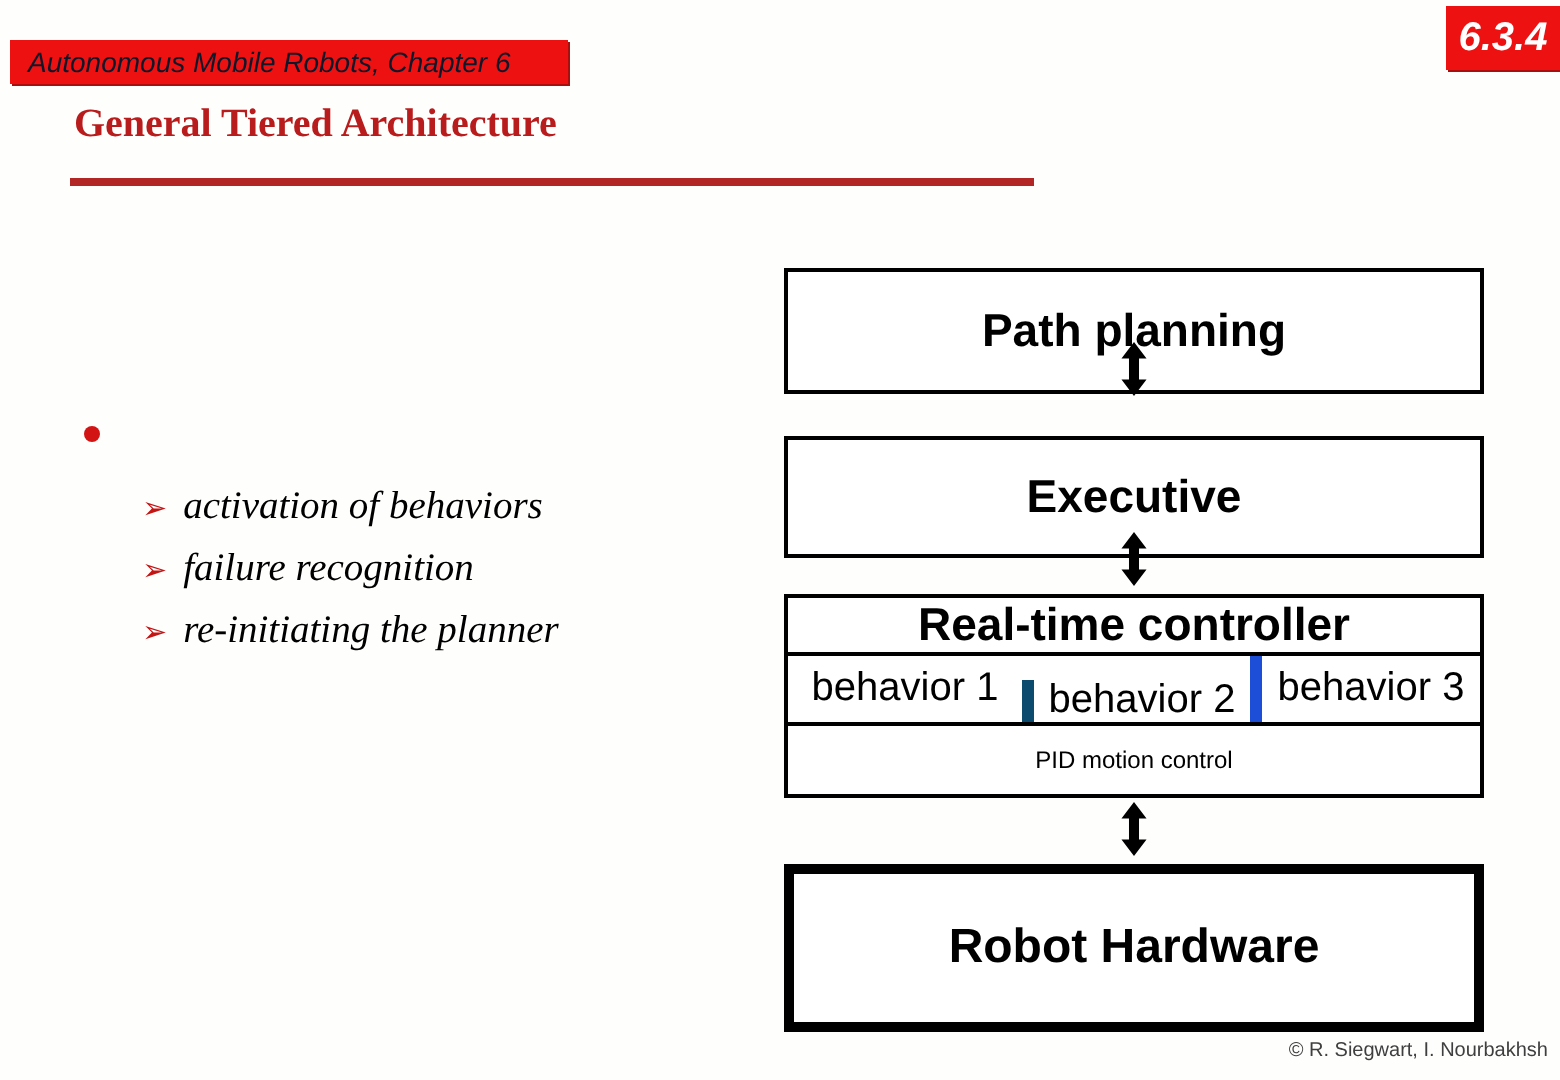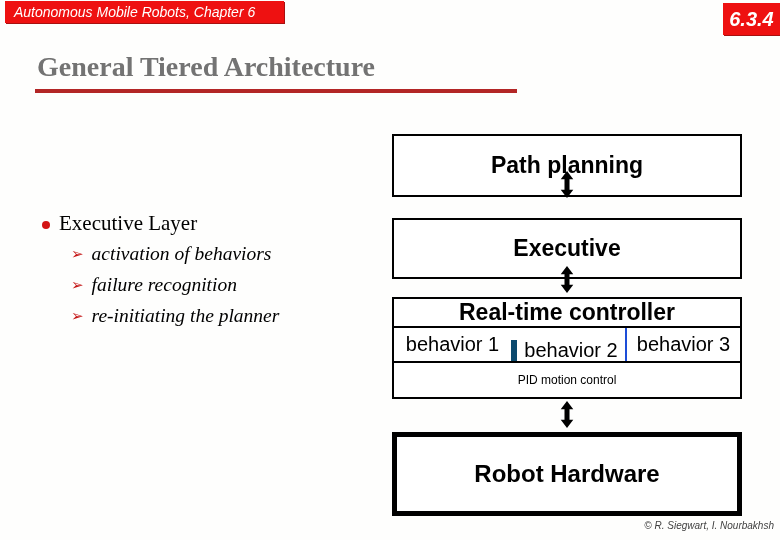--- a/index.html
+++ b/index.html
@@ -3,35 +3,35 @@
 <meta charset="utf-8">
 <style>
   html,body { margin:0; padding:0; background:#e9e9e9; }
   .slide {
     position:relative; width:780px; height:540px; background:#fefefd;
     overflow:hidden; font-family:"Liberation Sans", sans-serif;
   }
 
   
   .banner {
-    position:absolute; left:5px; top:1px; width:279px; height:22px;
+    position:absolute; left:5px; top:20px; width:279px; height:22px;
     background:#ee1111; box-shadow:1px 1px 0 #a81010;
-    color:#ffffff; font-style:italic; font-size:14px; line-height:22px;
+    color:#0f172a; font-style:italic; font-size:14px; line-height:22px;
     padding-left:9px; box-sizing:border-box; white-space:nowrap;
   }
   .badge {
     position:absolute; left:723px; top:3px; width:57px; height:32px;
     background:#ee1111; box-shadow:1px 1px 0 #a81010;
     color:#ffffff; font-weight:bold; font-style:italic; font-size:20px;
     text-align:center; line-height:32px;
   }
   .title {
     position:absolute; left:37px; top:51px; margin:0;
     font-family:"Liberation Serif", serif; font-weight:bold;
-    font-size:28px; color:#737373; white-space:nowrap;
+    font-size:20px; color:#b91c1c; white-space:nowrap;
   }
   .underline {
     position:absolute; left:35px; top:89px; width:482px; height:4px;
     background:#b32626;
   }
 
   
   .bullet1 {
     position:absolute; left:42px; top:211px; display:flex;
     align-items:center; gap:9px;
@@ -59,49 +59,48 @@
   .box-rtc { top:297px; height:102px; flex-direction:column; align-items:stretch; justify-content:flex-start; }
   .rtc-title {
     height:29px; border-bottom:2px solid #000; box-sizing:border-box;
     display:flex; align-items:center; justify-content:center;
     font-weight:bold; font-size:23px;
   }
   .rtc-behaviors { height:35px; border-bottom:2px solid #000; box-sizing:border-box; display:flex; }
   .rtc-cell { display:flex; align-items:center; justify-content:center; font-size:20px; box-sizing:border-box; }
   .rtc-cell.c0 { width:117px; }
   .rtc-cell.c1 { width:114px; border-left:6px solid #0c4a6e;margin-top:12px; }
-  .rtc-cell.c2 { width:115px; border-left:2px solid #1d4ed8; }
+  .rtc-cell.c2 { width:115px; border-left:6px solid #1d4ed8; }
   .rtc-pid { flex:1; display:flex; align-items:center; justify-content:center; font-size:12px; }
   .box-rh  { top:432px; height:84px; border-width:5px; font-weight:bold; font-size:24px; }
 
   .conn { position:absolute; left:559px; width:16px; height:27px; }
   .conn-0 { top:171px; } .conn-1 { top:266px; } .conn-2 { top:401px; }
 
   .footer {
     position:absolute; right:6px; top:520px; font-size:10px;
-    font-style:italic; color:#3f3f3f; white-space:nowrap;
+    color:#3f3f3f; white-space:nowrap;
   }
 </style>
 </head>
 <body>
 
 <div class="slide">
 
   <div class="banner">
     <span>Autonomous Mobile Robots, Chapter 6</span>
   </div>
   <div class="badge">
     <span>6.3.4</span>
   </div>
   <h1 class="title">General Tiered Architecture</h1>
   <div class="underline"></div>
 
   <div class="bullet1">
     <span class="dot"></span>
-    <span>Executive Layer</span>
   </div>
   <div class="sub sub-0">
     <span class="arr">➢</span>
     <span class="txt">activation of behaviors</span>
   </div>
   <div class="sub sub-1">
     <span class="arr">➢</span>
     <span class="txt">failure recognition</span>
   </div>
   <div class="sub sub-2">

